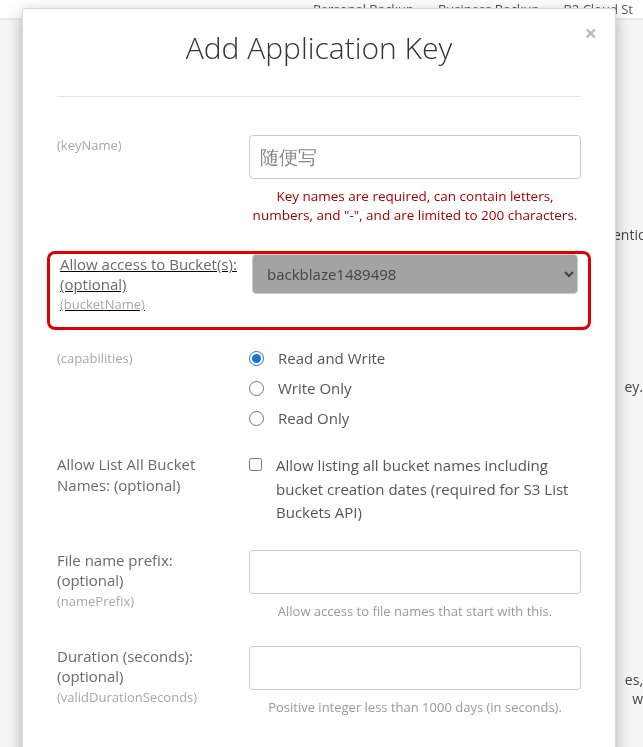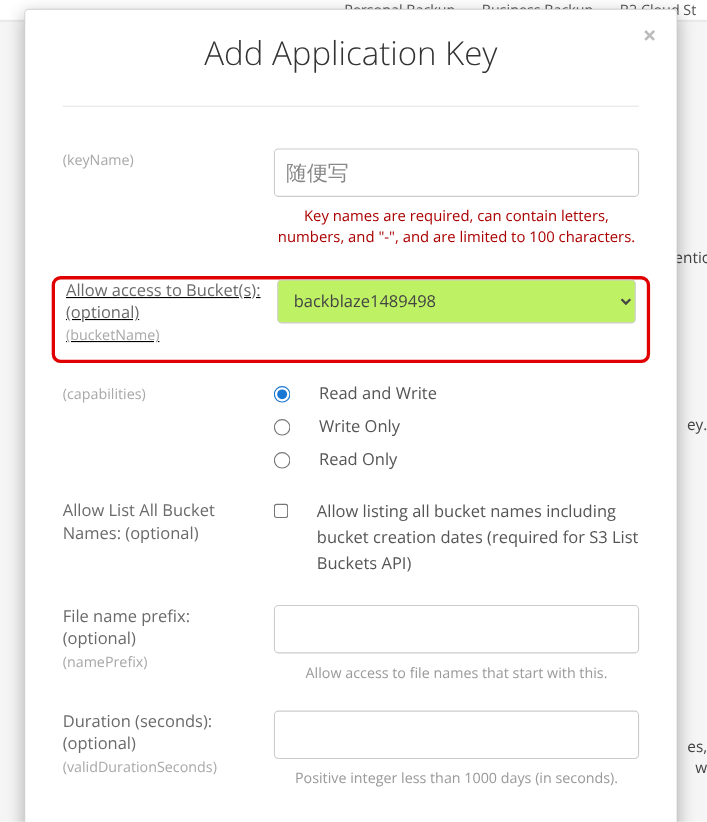--- a/index.html
+++ b/index.html
@@ -128,32 +128,32 @@
       text-decoration: underline;
     }
     .highlight-box .row { margin-bottom: 0; padding: 0 4px;}
     .select-input {
       width: 100%;
       padding: 8px 10px;
       font-size: 15px;
       border: 1px solid #ccc;
       border-radius: 4px;
       color: #444;
-      background: #bef264;
+      background: #a3a3a3;
       font-family: inherit;
     }
     .radio-group, .check-group {
       display: flex;
       flex-direction: column;
       gap: 10px;
     }
     .radio-item, .check-item {
       display: flex;
       align-items: flex-start;
-      gap: 26px;
+      gap: 14px;
       font-size: 15px;
       color: #555;
     }
     .radio-item input, .check-item input {
       margin-top: 3px;
       width: 15px;
       height: 15px;
       accent-color: #1976d2;
     }
     .check-item span { line-height: 1.55; }
@@ -194,21 +194,21 @@
   <div class="divider"></div>
 
   <div class="form">
 
     <div class="row row-block">
       <div class="label-col">
         <div class="label-sub">(keyName)</div>
       </div>
       <div class="field-col">
         <input class="text-input" type="text" placeholder="随便写" style="">
-        <div class="helper-error">Key names are required, can contain letters, numbers, and "-", and are limited to 100 characters.</div>
+        <div class="helper-error">Key names are required, can contain letters, numbers, and "-", and are limited to 200 characters.</div>
       </div>
     </div>
 
     <div class="highlight-box">
       <div class="row">
         <div class="label-col">
           <div class="label-main">Allow access to Bucket(s): (optional)</div>
           <div class="label-sub">(bucketName)</div>
         </div>
         <div class="field-col">

